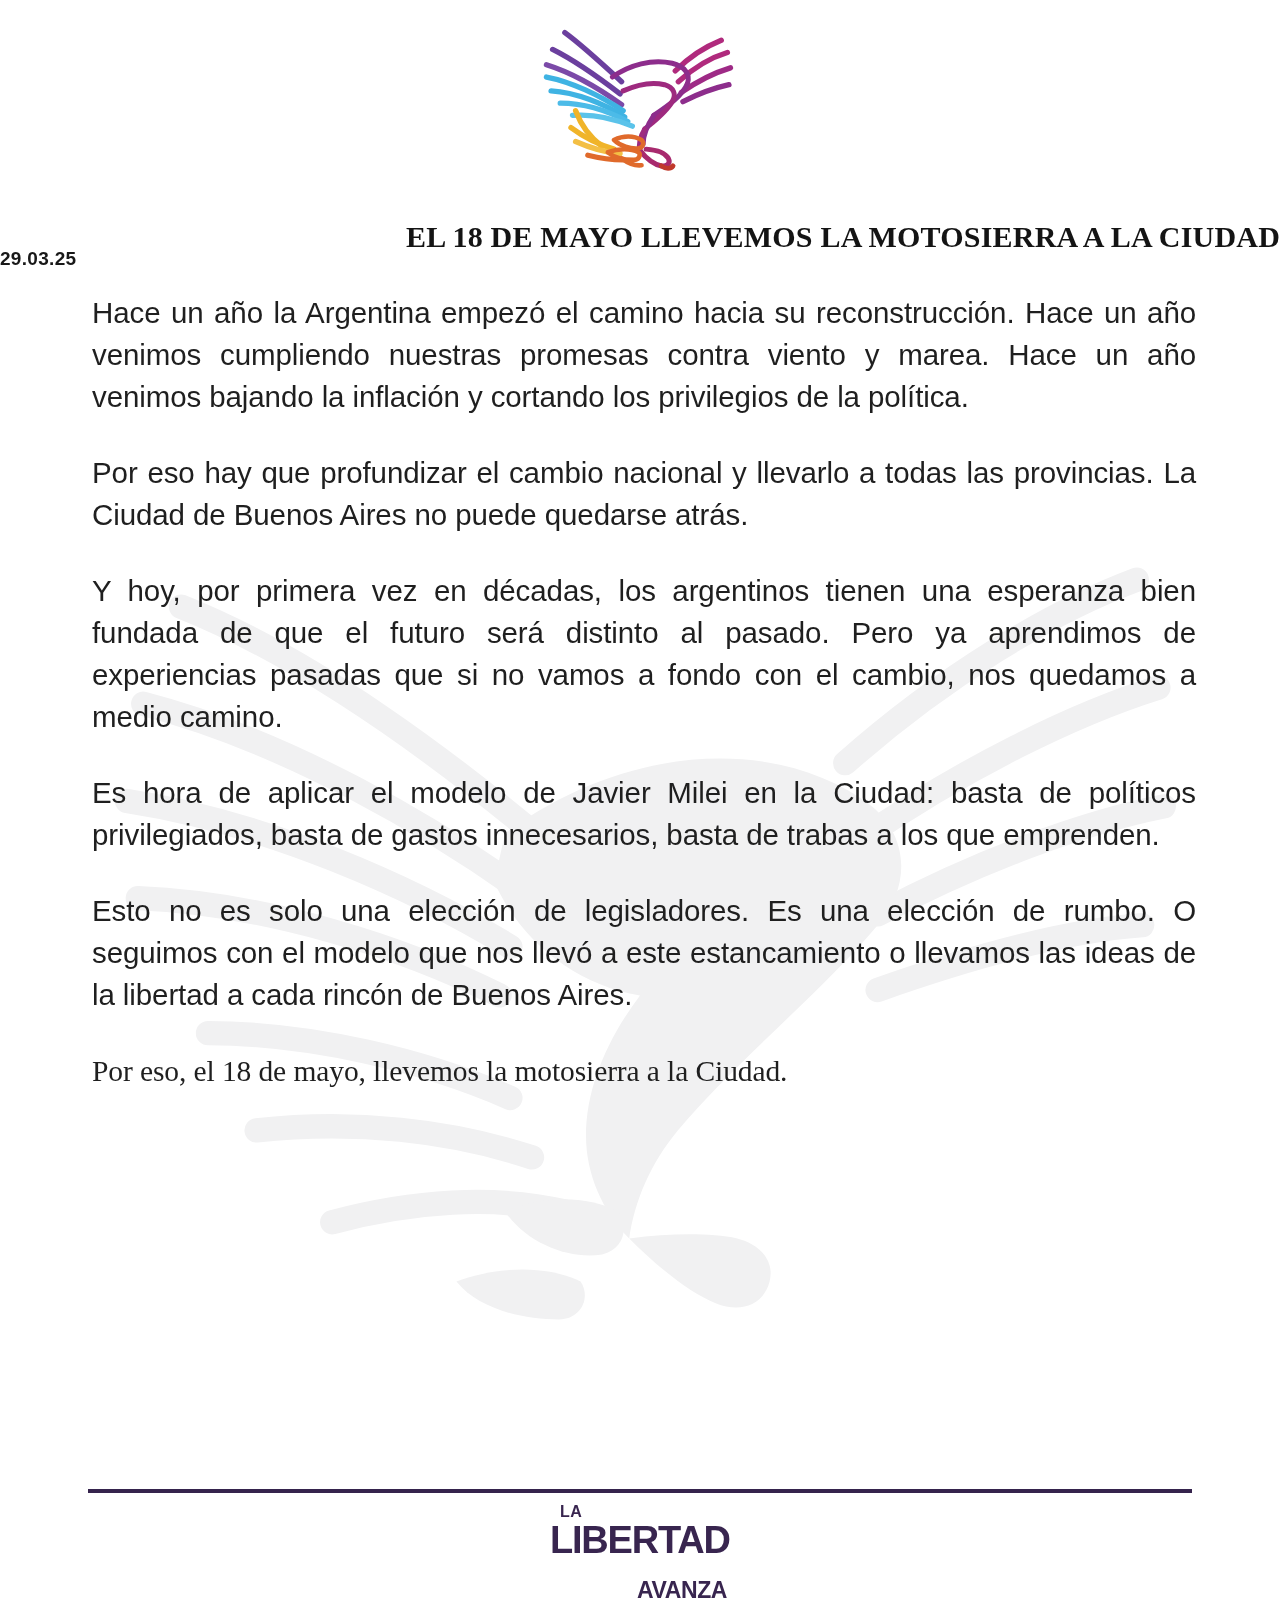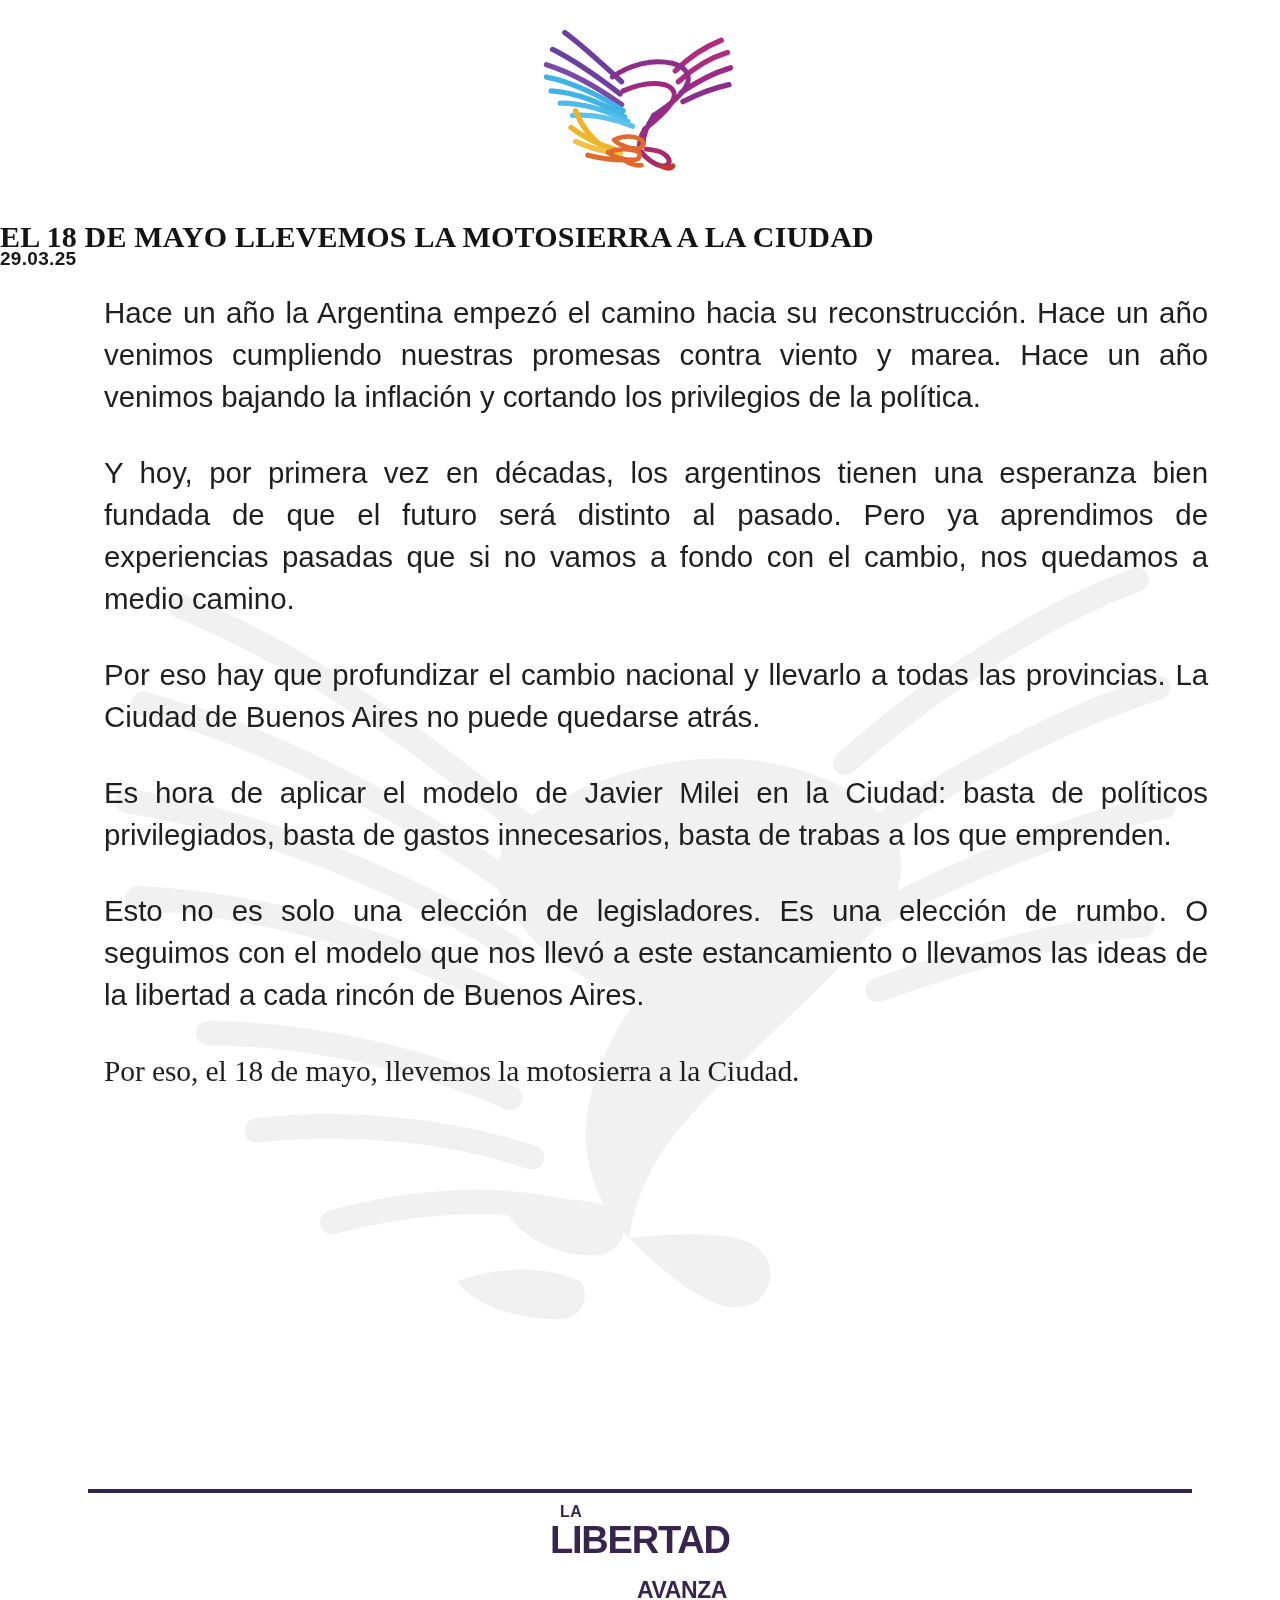--- a/index.html
+++ b/index.html
@@ -50,21 +50,21 @@
     z-index: 2;
   }
   .logo-header svg { display: block; width: 230px; height: 158px; }
 
   
   .doc-title {
     position: absolute;
     left: 0;
     right: 0;
     top: 200px;
-    text-align: left;
+    text-align: right;
     font-family: "Liberation Serif", "DejaVu Serif", serif;
     font-weight: bold;
     font-size: 30px;
     letter-spacing: 0.2px;
     color: #141414;
     z-index: 2;
     white-space: nowrap;
   }
   .doc-date {
     position: absolute;
@@ -76,21 +76,21 @@
     font-weight: bold;
     font-size: 19px;
     letter-spacing: 0.3px;
     color: #181818;
     z-index: 2;
   }
 
   
   .body-copy {
     position: absolute;
-    left: 104px;
+    left: 92px;
     top: 292px;
     width: 1104px;
     z-index: 2;
   }
   .para {
     margin: 0 0 34px 0;
     font-family: "Liberation Sans", sans-serif;
     font-weight: 300;
     font-size: 29.5px;
     line-height: 42px;
@@ -242,22 +242,22 @@
       </g>
     </svg>
   </div>
 
   <h1 class="doc-title">EL 18 DE MAYO LLEVEMOS LA MOTOSIERRA A LA CIUDAD</h1>
 
   <div class="doc-date">29.03.25</div>
 
   <div class="body-copy">
     <p class="para">Hace un año la Argentina empezó el camino hacia su reconstrucción. Hace un año venimos cumpliendo nuestras promesas contra viento y marea. Hace un año venimos bajando la inflación y cortando los privilegios de la política.</p>
+    <p class="para">Por eso hay que profundizar el cambio nacional y llevarlo a todas las provincias. La Ciudad de Buenos Aires no puede quedarse atrás.</p>
     <p class="para">Y hoy, por primera vez en décadas, los argentinos tienen una esperanza bien fundada de que el futuro será distinto al pasado. Pero ya aprendimos de experiencias pasadas que si no vamos a fondo con el cambio, nos quedamos a medio camino.</p>
-    <p class="para">Por eso hay que profundizar el cambio nacional y llevarlo a todas las provincias. La Ciudad de Buenos Aires no puede quedarse atrás.</p>
     <p class="para">Es hora de aplicar el modelo de Javier Milei en la Ciudad: basta de políticos privilegiados, basta de gastos innecesarios, basta de trabas a los que emprenden.</p>
     <p class="para">Esto no es solo una elección de legisladores. Es una elección de rumbo. O seguimos con el modelo que nos llevó a este estancamiento o llevamos las ideas de la libertad a cada rincón de Buenos Aires.</p>
     <p class="para">Por eso, el 18 de mayo, llevemos la motosierra a la Ciudad.</p>
   </div>
 
   <div class="footer-rule"></div>
 
   <div class="footer-logo">
     <div class="lla-mark">
       <div class="lla-la">LA</div>

